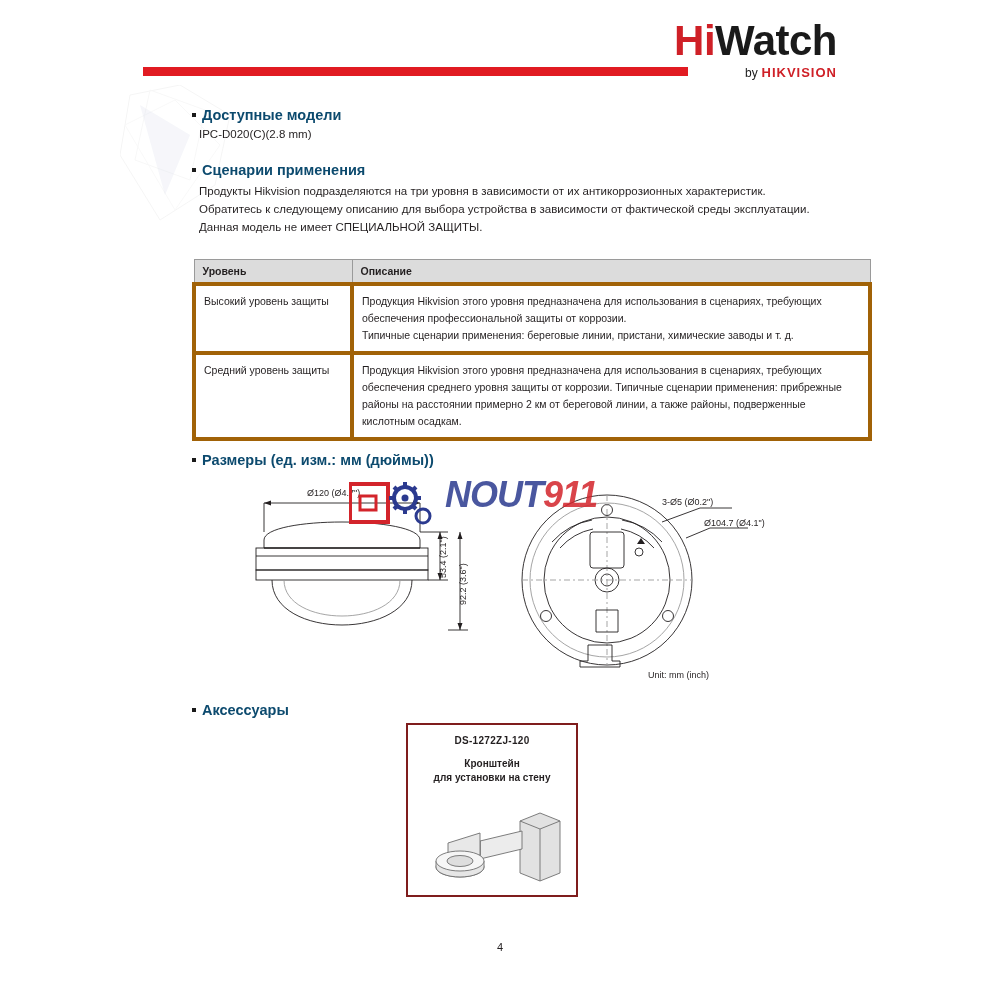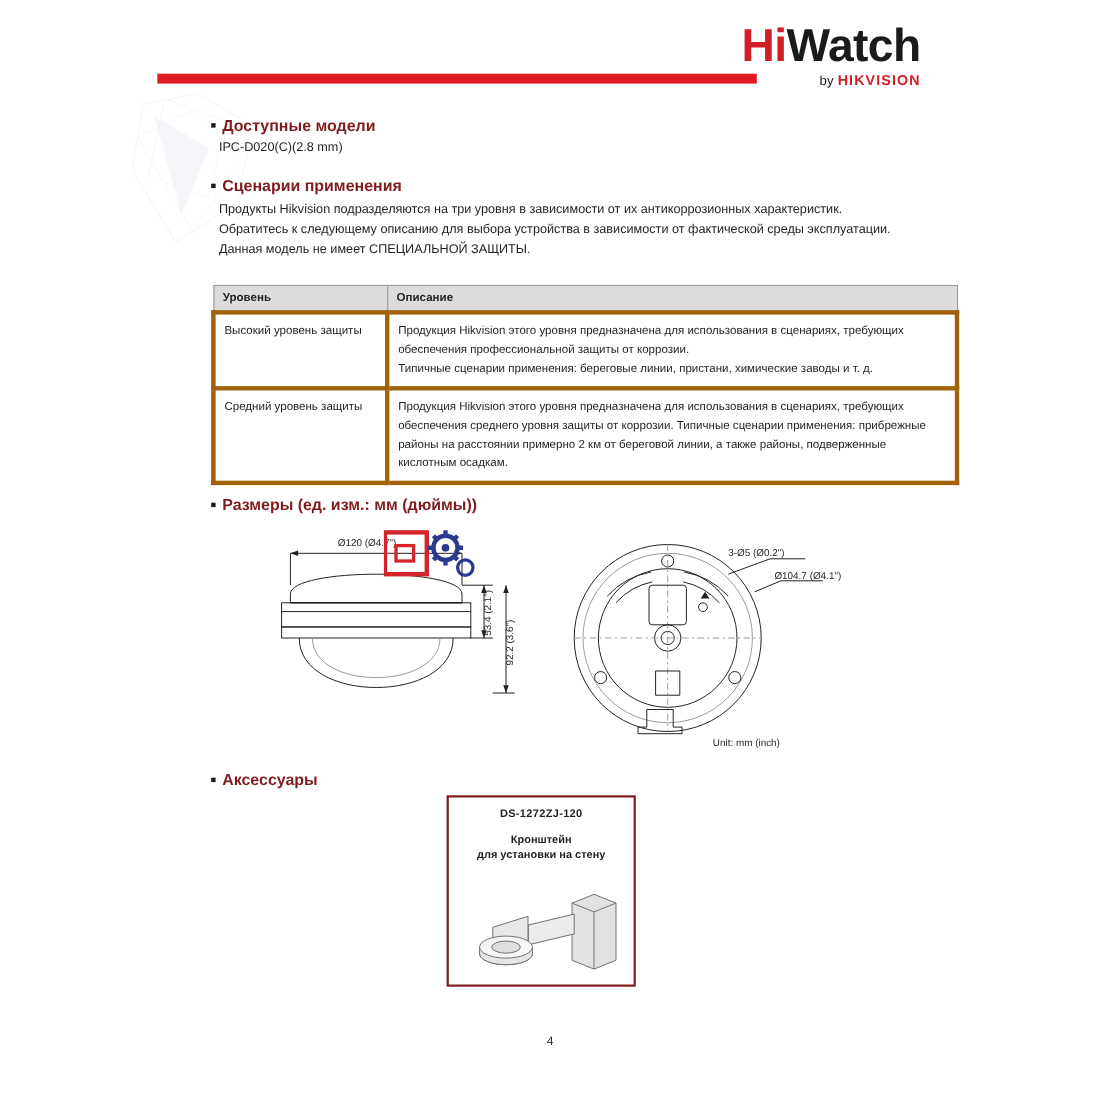--- a/index.html
+++ b/index.html
@@ -66,21 +66,21 @@
     position: absolute;
     left: 0;
     top: 0;
     width: 1000px;
   }
 
   .sec-head {
     position: absolute;
     font-size: 14.5px;
     font-weight: bold;
-    color: #7f1d1d;
+    color: #0c4a6e;
   }
   .sec-head .bullet {
     display: inline-block;
     width: 4px;
     height: 4px;
     background: #1a1a1a;
     vertical-align: 3px;
     margin-right: 6px;
   }
 
@@ -328,20 +328,21 @@
         <line x1="56" y1="31" x2="56" y2="36"></line>
         <line x1="40" y1="20" x2="45" y2="20"></line>
         <line x1="67" y1="20" x2="72" y2="20"></line>
         <line x1="45" y1="9" x2="48" y2="12"></line>
         <line x1="64" y1="28" x2="67" y2="31"></line>
         <line x1="45" y1="31" x2="48" y2="28"></line>
         <line x1="64" y1="12" x2="67" y2="9"></line>
       </g>
       <circle cx="74" cy="38" r="7" fill="none" stroke="#2b3a8f" stroke-width="3"></circle>
     </svg>
+    <div class="wm-text"><span>NOUT</span><span class="red">911</span></div>
   </div>
 
   <div class="sec-head" style="left:192px; top:702px;"><span class="bullet"></span><span>Аксессуары</span></div>
 
   <div class="acc-card">
     <div class="acc-title">DS-1272ZJ-120</div>
     <div class="acc-sub">
       <div>Кронштейн</div>
       <div>для установки на стену</div>
     </div>

